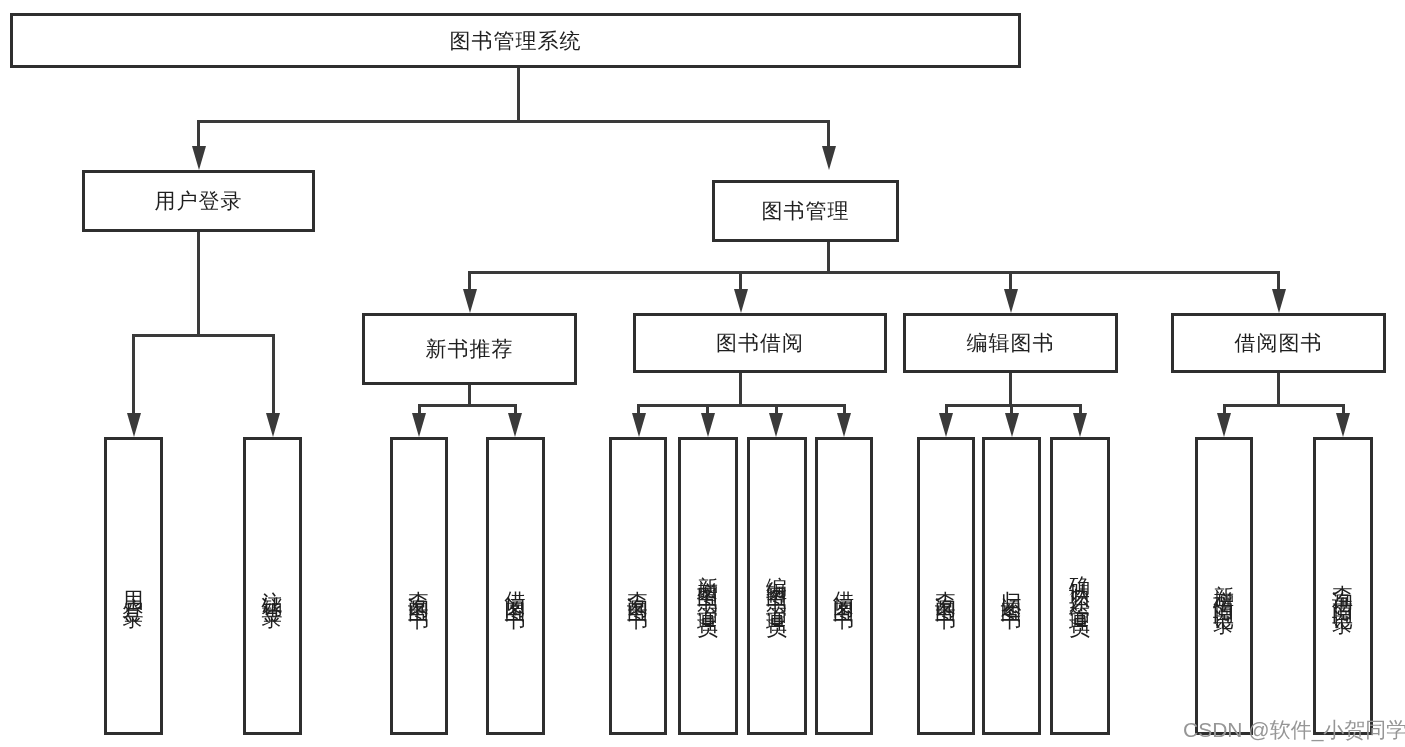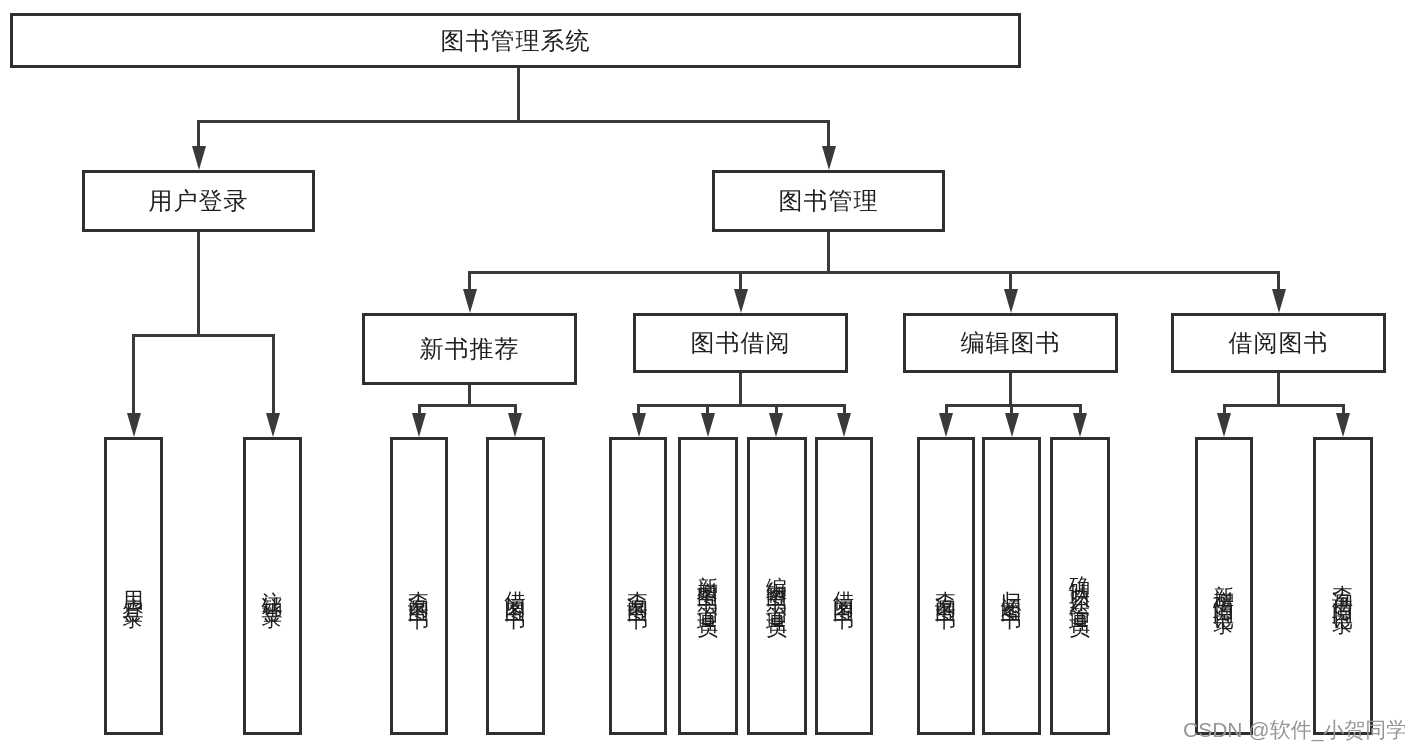--- a/index.html
+++ b/index.html
@@ -17,21 +17,21 @@
     box-sizing: border-box;
     border: 3px solid #2f2f2f;
     background: #ffffff;
     display: flex;
     align-items: center;
     justify-content: center;
     color: #1f1f1f;
     z-index: 2;
   }
   .hbox span {
-    font-size: 24px;
+    font-size: 21px;
     letter-spacing: 1px;
     white-space: nowrap;
   }
   .vbox span {
     writing-mode: vertical-rl;
     text-orientation: mixed;
     font-size: 21px;
     letter-spacing: 6px;
     line-height: 1;
   }
@@ -122,28 +122,28 @@
   <div class="arr" style="left:1217px;top:413px"></div>
   <div class="arr" style="left:1336px;top:413px"></div>
 
   <div class="box hbox" style="left:10px;top:13px;width:1011px;height:55px">
     <span>图书管理系统</span>
   </div>
 
   <div class="box hbox" style="left:82px;top:170px;width:233px;height:62px">
     <span>用户登录</span>
   </div>
-  <div class="box hbox" style="left:712px;top:170px;width:233px;height:62px">
+  <div class="box hbox" style="left:712px;top:180px;width:187px;height:62px">
     <span>图书管理</span>
   </div>
 
   <div class="box hbox" style="left:362px;top:313px;width:215px;height:72px">
     <span>新书推荐</span>
   </div>
-  <div class="box hbox" style="left:633px;top:313px;width:215px;height:60px">
+  <div class="box hbox" style="left:633px;top:313px;width:254px;height:60px">
     <span>图书借阅</span>
   </div>
   <div class="box hbox" style="left:903px;top:313px;width:215px;height:60px">
     <span>编辑图书</span>
   </div>
   <div class="box hbox" style="left:1171px;top:313px;width:215px;height:60px">
     <span>借阅图书</span>
   </div>
 
   <div class="box vbox" style="left:104px;top:437px;width:59px;height:298px">

